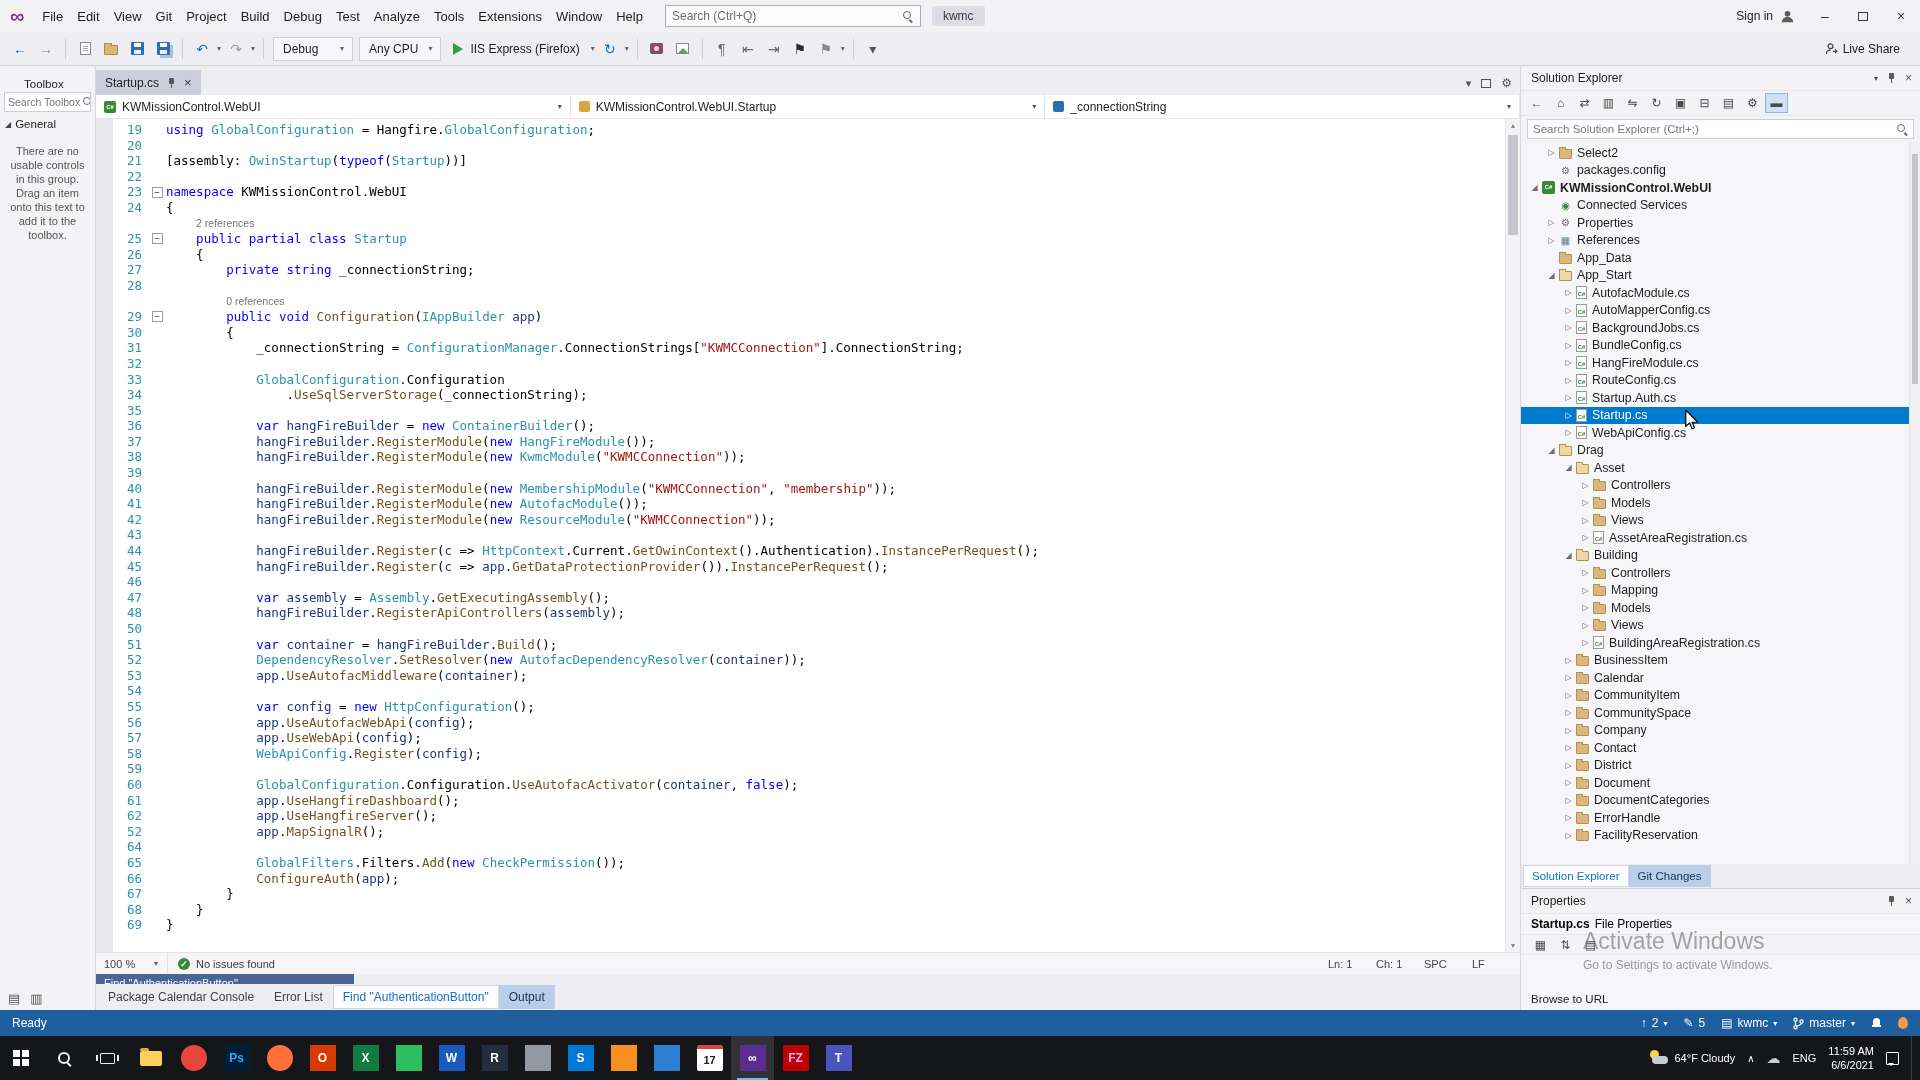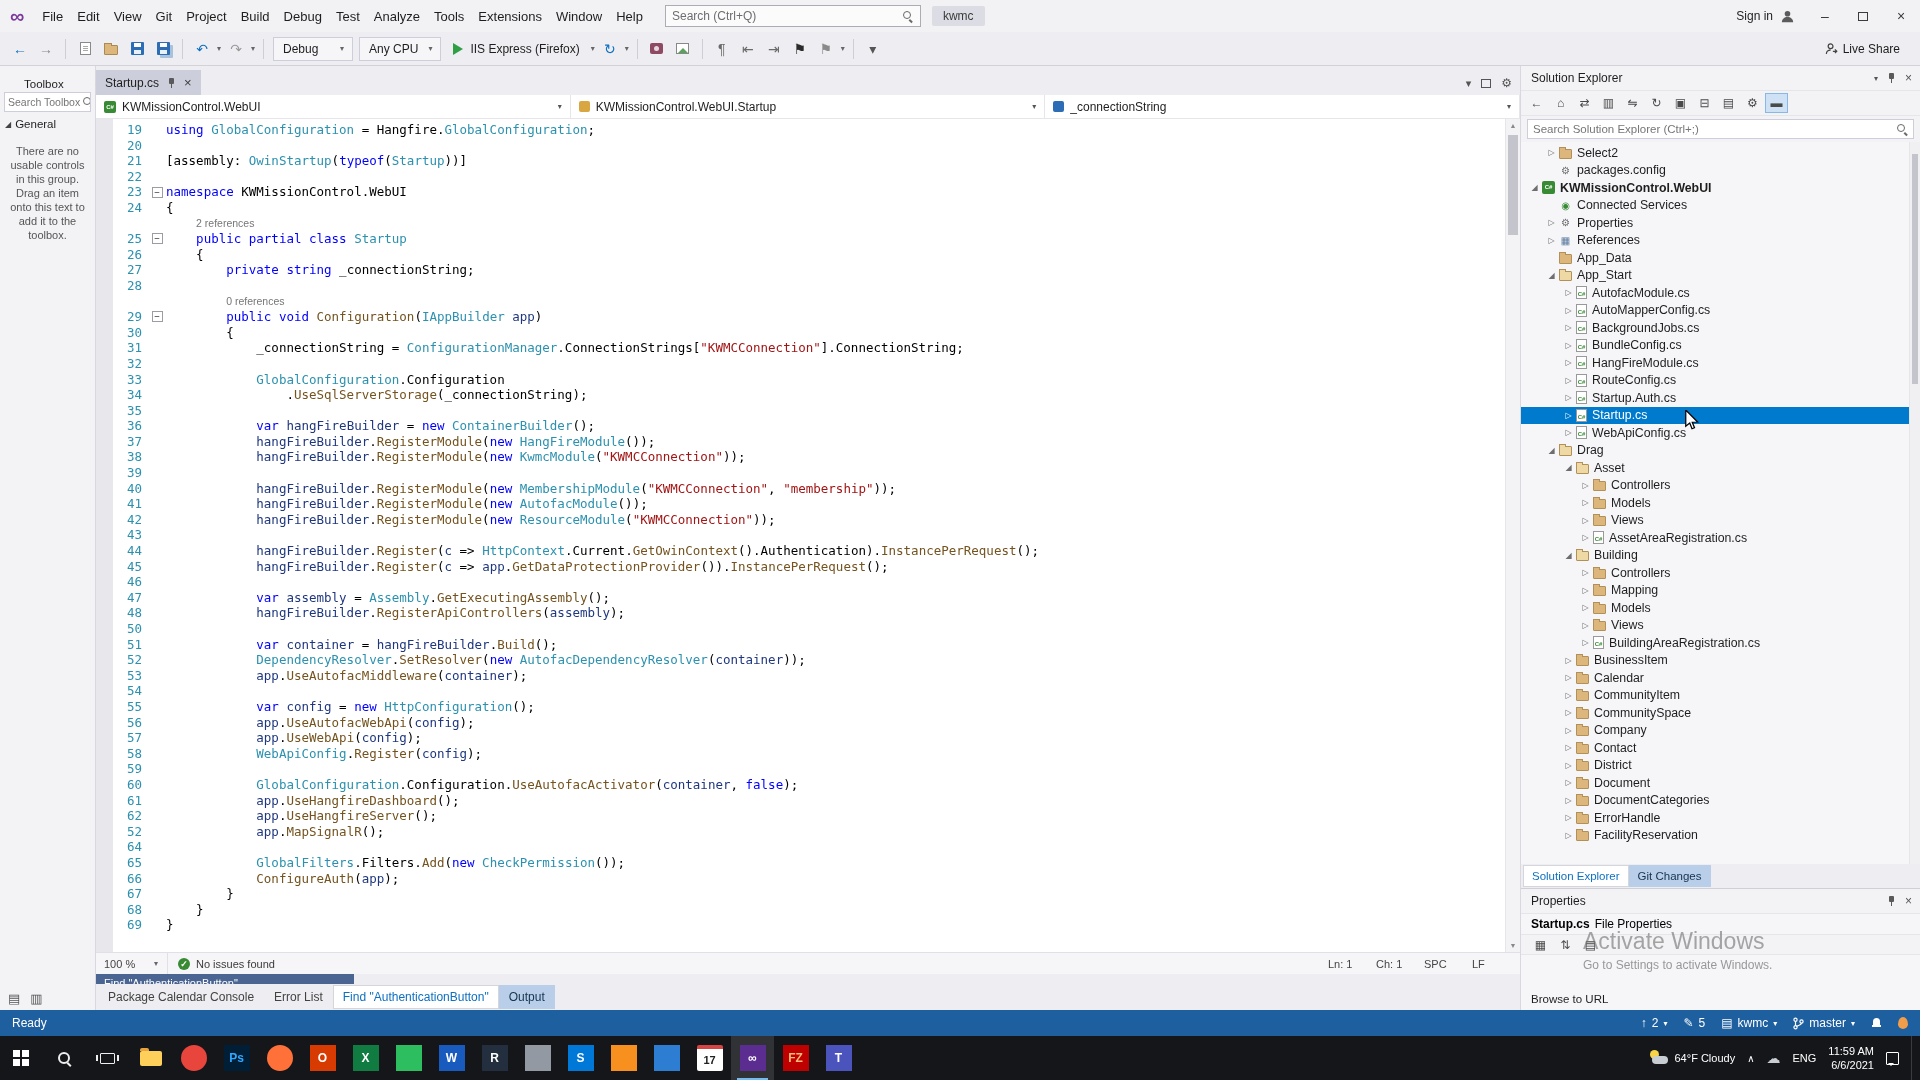--- a/index.html
+++ b/index.html
@@ -799,21 +799,21 @@
         <span class="tb-app">
           <span class="tb-badge" style="background:#2D7DD2;color:#fff"></span>
         </span>
         <span class="tb-app">
           <span class="tb-badge cal">17</span>
         </span>
         <span class="tb-app active">
           <span class="tb-badge" style="background:#5C2D91;color:#fff">∞</span>
         </span>
         <span class="tb-app">
-          <span class="tb-badge" style="background:#BF0000;color:#fdba74">FZ</span>
+          <span class="tb-badge" style="background:#BF0000;color:#f0abfc">FZ</span>
         </span>
         <span class="tb-app">
           <span class="tb-badge" style="background:#4B53BC;color:#fff">T</span>
         </span>
       </span>
     <span class="tray">
       <span class="sb-item" style="gap:6px">
         <span class="wx">
             <span class="wx-sun"></span>
             <span class="wx-cloud"></span>

